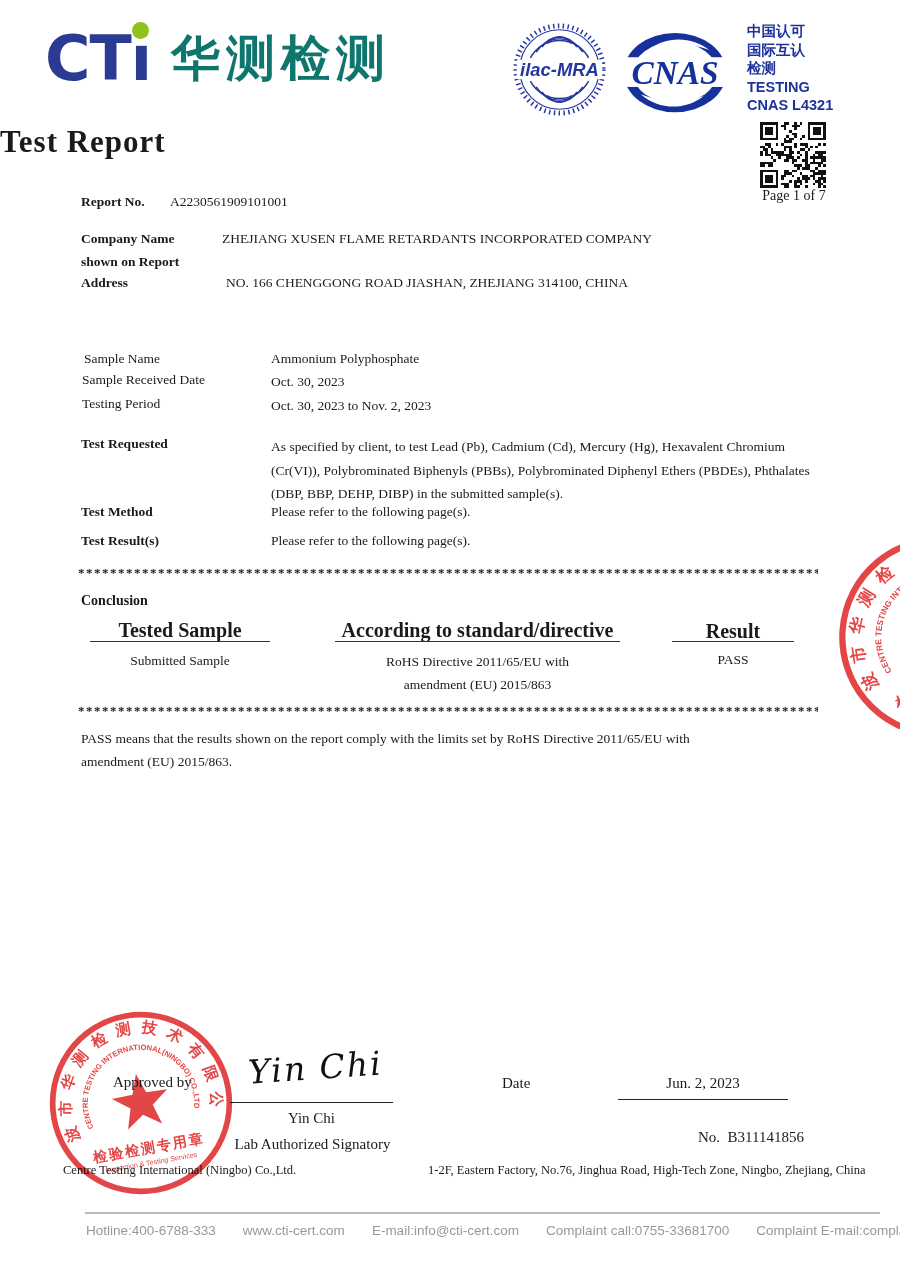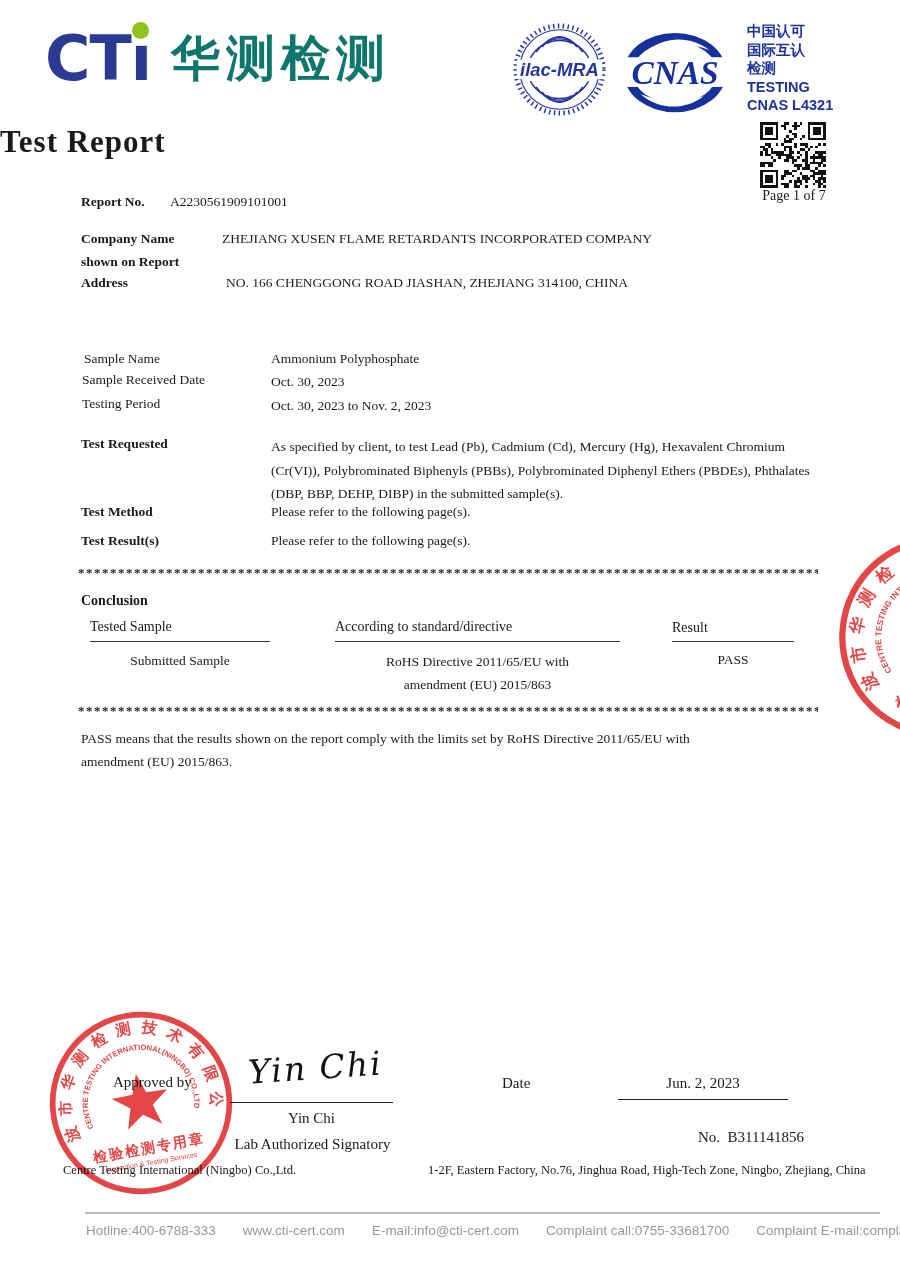--- a/index.html
+++ b/index.html
@@ -24,21 +24,21 @@
   
   .lbl{font-weight:bold;font-size:13.5px;}
   .plain-lbl{font-size:13.5px;}
   .val{font-size:13.5px;}
   .intro{font-weight:bold;font-size:13.8px;line-height:22px;}
   .para{line-height:23.5px;}
 
   .stars{left:78px;top:0;width:740px;white-space:nowrap;overflow:hidden;font-size:13px;
          letter-spacing:1.5px;font-weight:bold;color:#222;}
   .tcol{text-align:center;font-size:13.5px;}
-  .thead{font-weight:normal;font-size:14px;text-align:left;}
+  .thead{font-weight:bold;font-size:20px;text-align:center;}
   .tline{height:0;border-top:1.6px solid #333;}
 
   .note{font-size:13.5px;line-height:23px;}
 
   
   .signature{font-style:italic;font-size:33px;font-family:"DejaVu Serif",serif;
              transform:rotate(-4deg);color:#111;letter-spacing:2px;}
   .sigline{height:0;border-top:1.6px solid #222;}
   .small{font-size:15px;}
   .tiny{font-size:12.5px;}

